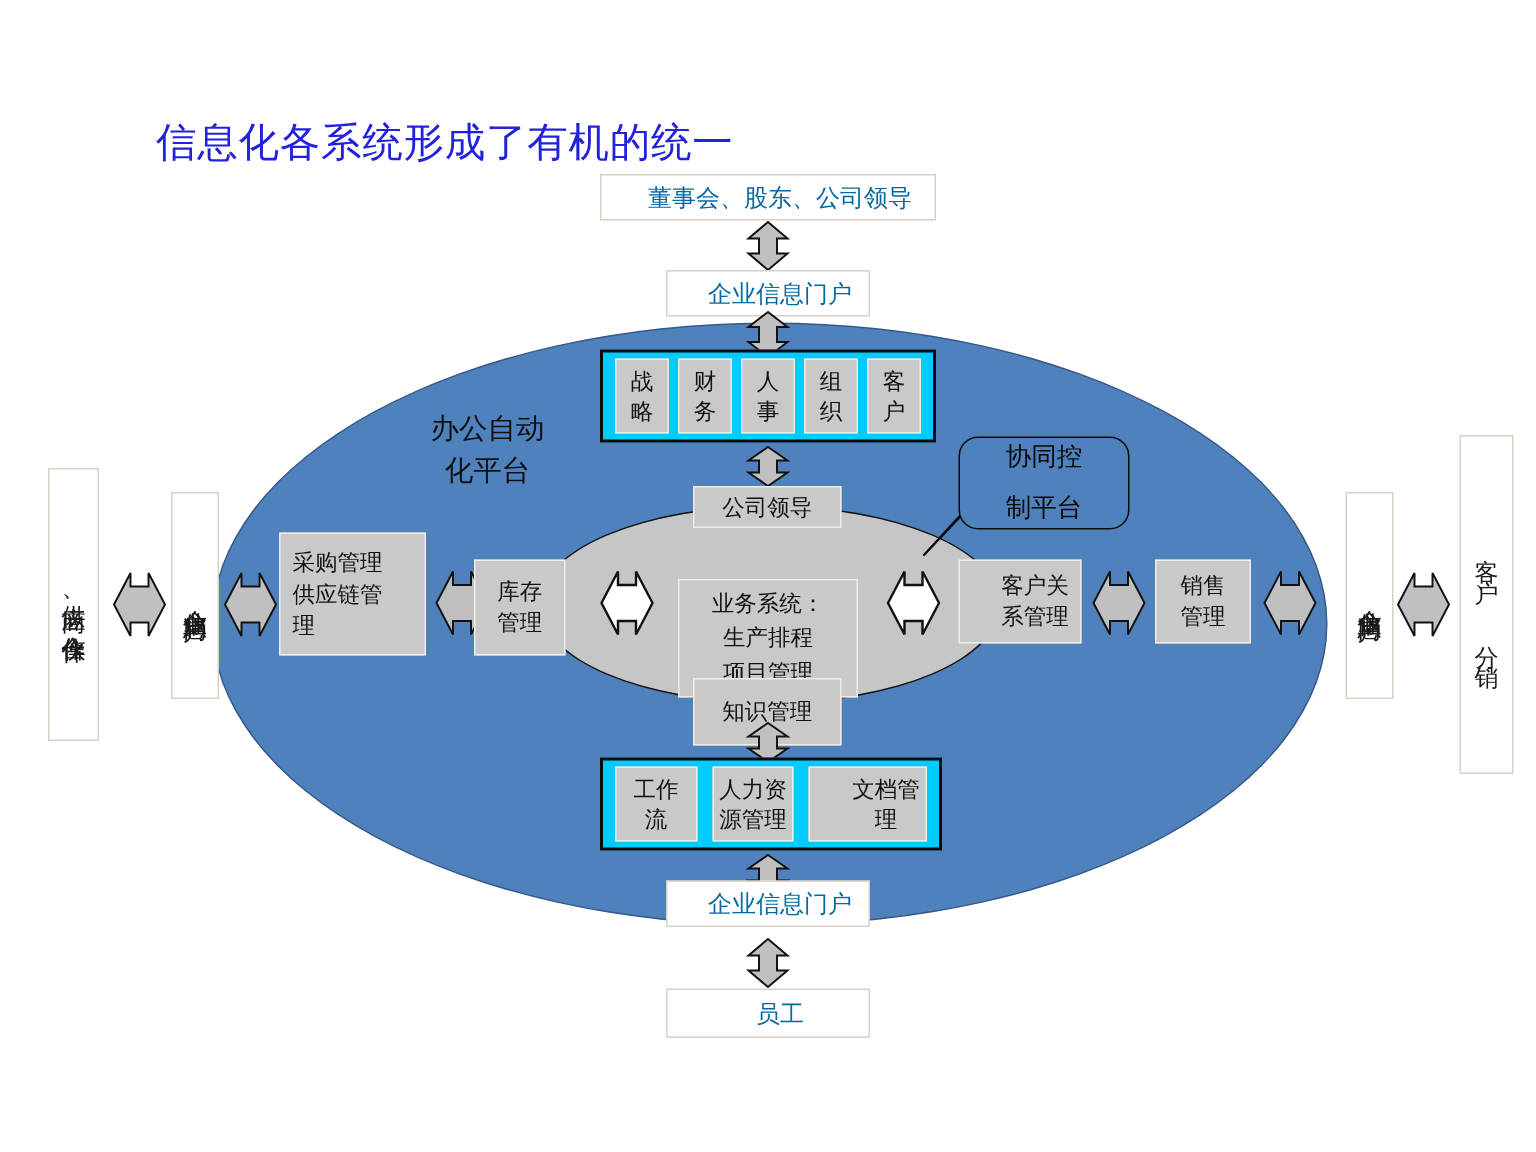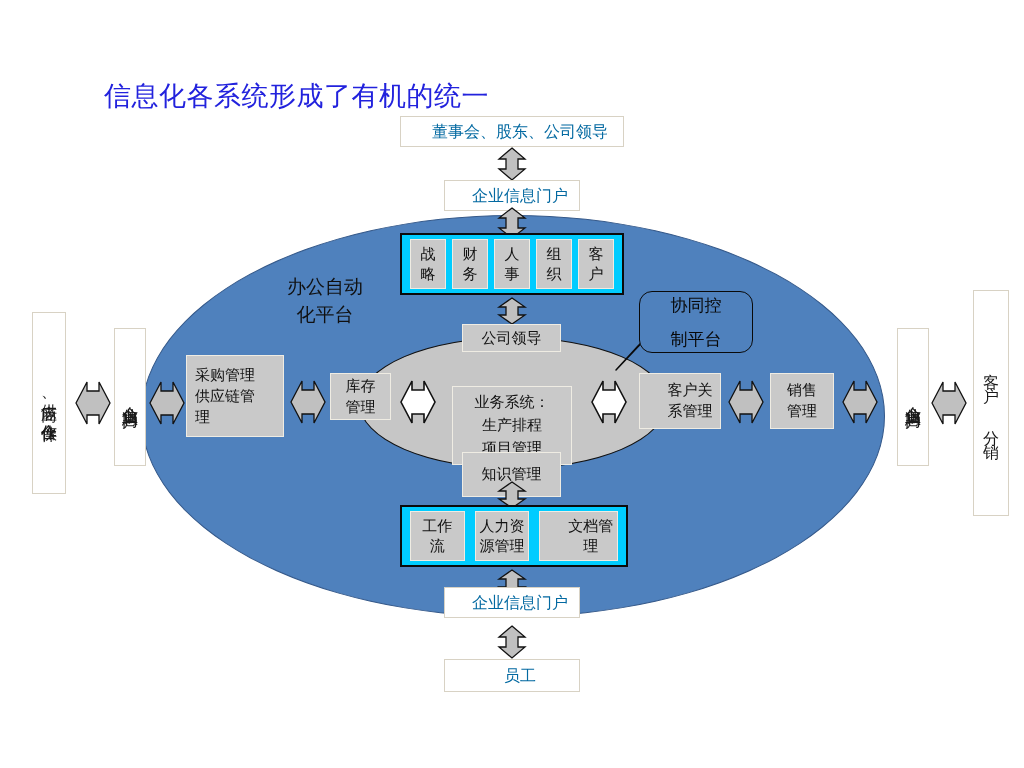--- a/index.html
+++ b/index.html
@@ -290,21 +290,21 @@
   <div class="gbox" style="left:186px; top:355px; width:98px; height:82px; padding:0 8px; text-align:left; justify-content:flex-start; white-space:pre-line;">采购管理
 供应链管
 理</div>
 
   <div class="arrow" style="left:291px; top:379px;">
     <svg width="34" height="46" viewBox="0 0 34 46">
       <polygon points="0,23 11,2 11,11 23,11 23,2 34,23 23,44 23,35 11,35 11,44" fill="#c0c0c0" stroke="#111111" stroke-width="1.3"></polygon>
     </svg>
   </div>
 
-  <div class="gbox" style="left:330px; top:373px; width:61px; height:47px; white-space:pre-line;">库存
+  <div class="gbox" style="left:316px; top:373px; width:61px; height:64px; white-space:pre-line;">库存
 管理</div>
 
   <div class="arrow" style="left:401px; top:379px;">
     <svg width="34" height="46" viewBox="0 0 34 46">
       <polygon points="0,23 11,2 11,11 23,11 23,2 34,23 23,44 23,35 11,35 11,44" fill="#ffffff" stroke="#111111" stroke-width="1.6"></polygon>
     </svg>
   </div>
 
   <div class="arrow" style="left:592px; top:379px;">
     <svg width="34" height="46" viewBox="0 0 34 46">

